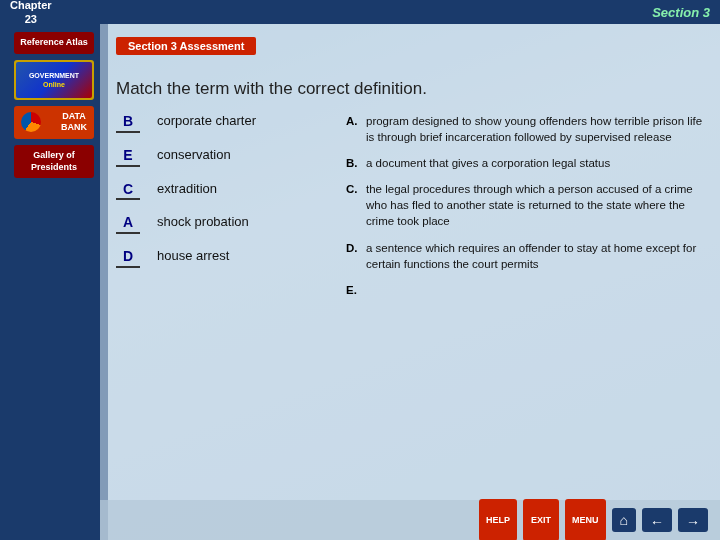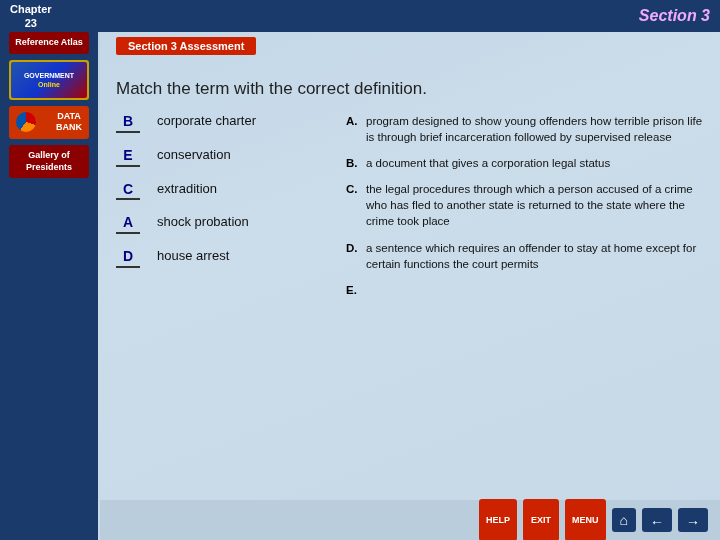--- a/index.html
+++ b/index.html
@@ -17,52 +17,52 @@
       position: absolute;
       top: 0; left: 0; right: 0; bottom: 0;
       background: linear-gradient(160deg, #b8cfe0 0%, #d0dce8 40%, #c5d4e2 100%);
       z-index: 0;
     }
 
     
     .top-bar {
       position: absolute;
       top: 0; left: 0; right: 0;
-      height: 32px;
+      height: 24px;
       background: #1a3a6b;
       display: flex;
       align-items: center;
       z-index: 10;
     }
 
     .chapter-box {
       background: #1a3a6b;
       color: white;
       font-size: 11px;
       font-weight: bold;
       padding: 2px 10px;
       line-height: 1.3;
       text-align: center;
     }
 
     .section-label {
       position: absolute;
       right: 10px;
-      color: #f0abfc;
-      font-size: 16px;
+      color: #86efac;
+      font-size: 13px;
       font-weight: bold;
       font-style: italic;
     }
 
     
     .sidebar {
       position: absolute;
       top: 24px;
       left: 0;
-      width: 98px;
+      width: 108px;
       bottom: 0;
       background: #1a3a6b;
       z-index: 5;
       display: flex;
       flex-direction: column;
       align-items: center;
       padding-top: 8px;
       gap: 6px;
     }
 

